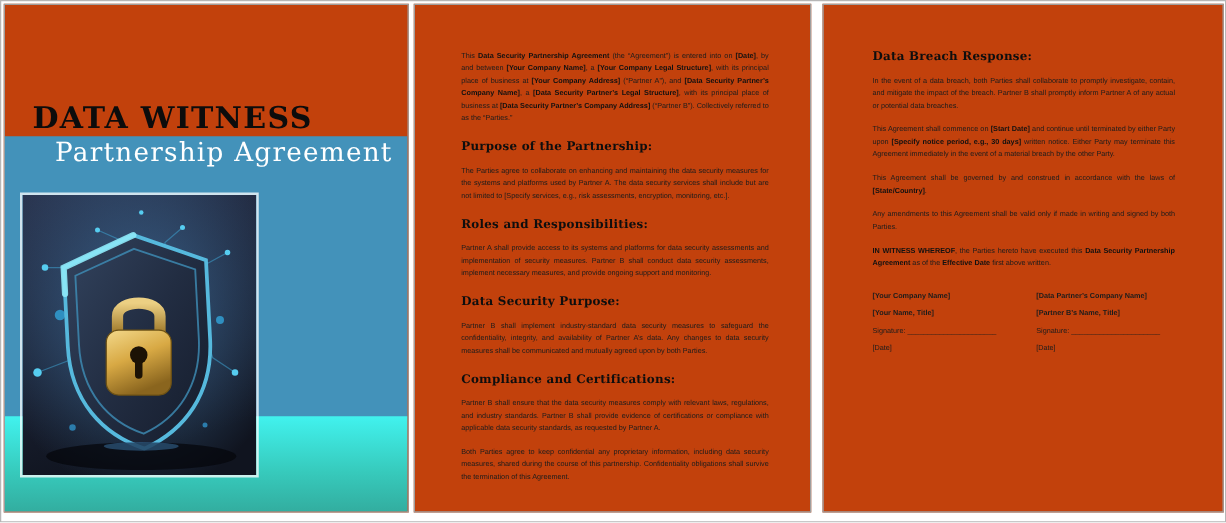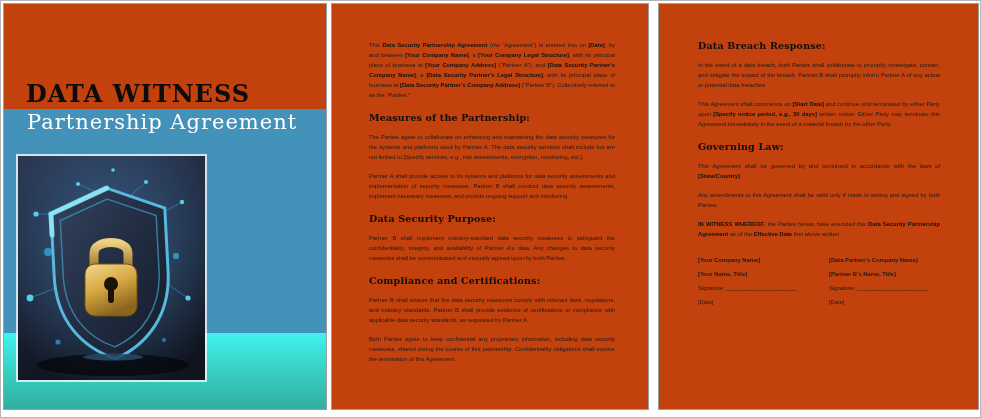--- a/index.html
+++ b/index.html
@@ -5,21 +5,21 @@
   html,body{margin:0;padding:0;background:#fff;-webkit-text-size-adjust:none;}
   .canvas{position:relative;width:979px;height:416px;border:1px solid #b6b6b6;background:#fff;
           font-family:"Liberation Sans",sans-serif;overflow:hidden;}
   .page{position:absolute;top:2px;height:407px;background:#c2410c;border:1px solid #9e9e9e;box-sizing:border-box;overflow:hidden;}
   
   .page-cover{left:2px;width:324px;}
   .band-blue{position:absolute;left:0;top:105px;width:100%;height:226px;}
   .band-teal{position:absolute;left:0;top:329px;width:100%;height:79px;}
   .cover-title{position:absolute;left:22px;top:78px;font-family:"DejaVu Serif",serif;font-weight:bold;
                font-size:24px;letter-spacing:1px;color:#0c0c0c;line-height:1;white-space:nowrap;}
-  .cover-subtitle{position:absolute;left:23px;top:107px;font-family:"DejaVu Serif",serif;
+  .cover-subtitle{position:absolute;left:40px;top:107px;font-family:"DejaVu Serif",serif;
                   font-size:21px;letter-spacing:1px;color:#fff;line-height:1.1;white-space:nowrap;}
   .cover-photo{position:absolute;left:12px;top:150px;width:187px;height:224px;
                border:2px solid rgba(255,255,255,.75);box-sizing:content-box;}
   .cover-photo svg{display:block;width:100%;height:100%;}
   
   .page-doc{font-size:5.8px;line-height:10px;color:#1c1c1c;text-align:justify;}
   .page-2{left:330px;width:318px;padding:36px 33px 0 37px;}
   .page-3{left:657px;width:321px;padding:36px 38px 0 39px;}
   .sec-h{font-family:"DejaVu Serif",serif;font-weight:bold;font-size:9.5px;line-height:12px;
          color:#0e0e0e;margin:12px 0 8px;text-align:left;letter-spacing:.2px;}
@@ -106,41 +106,41 @@
         </g>
         <ellipse cx="95" cy="209" rx="76" ry="11" fill="#05070c" opacity="0.75"></ellipse>
         <ellipse cx="95" cy="201" rx="30" ry="3.5" fill="#3b76a8" opacity="0.5"></ellipse>
       </svg>
     </div>
   </div>
 
   <div class="page page-doc page-2">
     <p class="doc-p"><span>This </span><b>Data Security Partnership Agreement</b><span> (the “Agreement”) is entered into on </span><b>[Date]</b><span>, by and between </span><b>[Your Company Name]</b><span>, a </span><b>[Your Company Legal Structure]</b><span>, with its principal place of business at </span><b>[Your Company Address]</b><span> (“Partner A”), and </span><b>[Data Security Partner’s Company Name]</b><span>, a </span><b>[Data Security Partner’s Legal Structure]</b><span>, with its principal place of business at </span><b>[Data Security Partner’s Company Address]</b><span> (“Partner B”). Collectively referred to as the “Parties.”</span></p>
 
-    <h2 class="sec-h">Measures of the Partnership:</h2>
+    <h2 class="sec-h">Purpose of the Partnership:</h2>
     <p class="doc-p">The Parties agree to collaborate on enhancing and maintaining the data security measures for the systems and platforms used by Partner A. The data security services shall include but are not limited to [Specify services, e.g., risk assessments, encryption, monitoring, etc.].</p>
 
+    <h2 class="sec-h">Roles and Responsibilities:</h2>
     <p class="doc-p">Partner A shall provide access to its systems and platforms for data security assessments and implementation of security measures. Partner B shall conduct data security assessments, implement necessary measures, and provide ongoing support and monitoring.</p>
 
     <h2 class="sec-h">Data Security Purpose:</h2>
     <p class="doc-p">Partner B shall implement industry-standard data security measures to safeguard the confidentiality, integrity, and availability of Partner A’s data. Any changes to data security measures shall be communicated and mutually agreed upon by both Parties.</p>
 
     <h2 class="sec-h">Compliance and Certifications:</h2>
     <p class="doc-p">Partner B shall ensure that the data security measures comply with relevant laws, regulations, and industry standards. Partner B shall provide evidence of certifications or compliance with applicable data security standards, as requested by Partner A.</p>
 
     <p class="doc-p">Both Parties agree to keep confidential any proprietary information, including data security measures, shared during the course of this partnership. Confidentiality obligations shall survive the termination of this Agreement.</p>
   </div>
 
   <div class="page page-doc page-3">
     <h2 class="sec-h first">Data Breach Response:</h2>
     <p class="doc-p">In the event of a data breach, both Parties shall collaborate to promptly investigate, contain, and mitigate the impact of the breach. Partner B shall promptly inform Partner A of any actual or potential data breaches.</p>
 
     <p class="doc-p"><span>This Agreement shall commence on </span><b>[Start Date]</b><span> and continue until terminated by either Party upon </span><b>[Specify notice period, e.g., 30 days]</b><span> written notice. Either Party may terminate this Agreement immediately in the event of a material breach by the other Party.</span></p>
 
-    <h2 class="sec-h">Governing Law:</h2>
     <p class="doc-p"><span>This Agreement shall be governed by and construed in accordance with the laws of </span><b>[State/Country]</b><span>.</span></p>
     <p class="doc-p">Any amendments to this Agreement shall be valid only if made in writing and signed by both Parties.</p>
     <p class="doc-p"><b>IN WITNESS WHEREOF</b><span>, the Parties hereto have executed this </span><b>Data Security Partnership Agreement</b><span> as of the </span><b>Effective Date</b><span> first above written.</span></p>
 
     <div class="sig">
       <div class="sig-col">
         <p class="sig-line bold">[Your Company Name]</p>
         <p class="sig-line bold">[Your Name, Title]</p>
         <p class="sig-line">Signature: ______________________</p>
         <p class="sig-line">[Date]</p>

